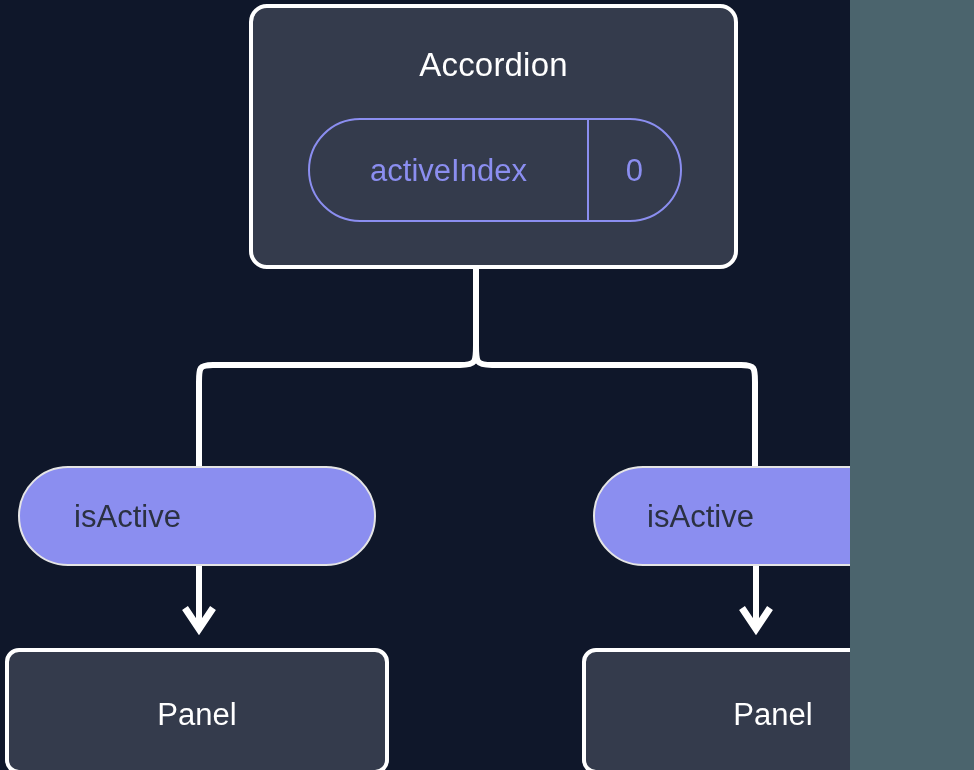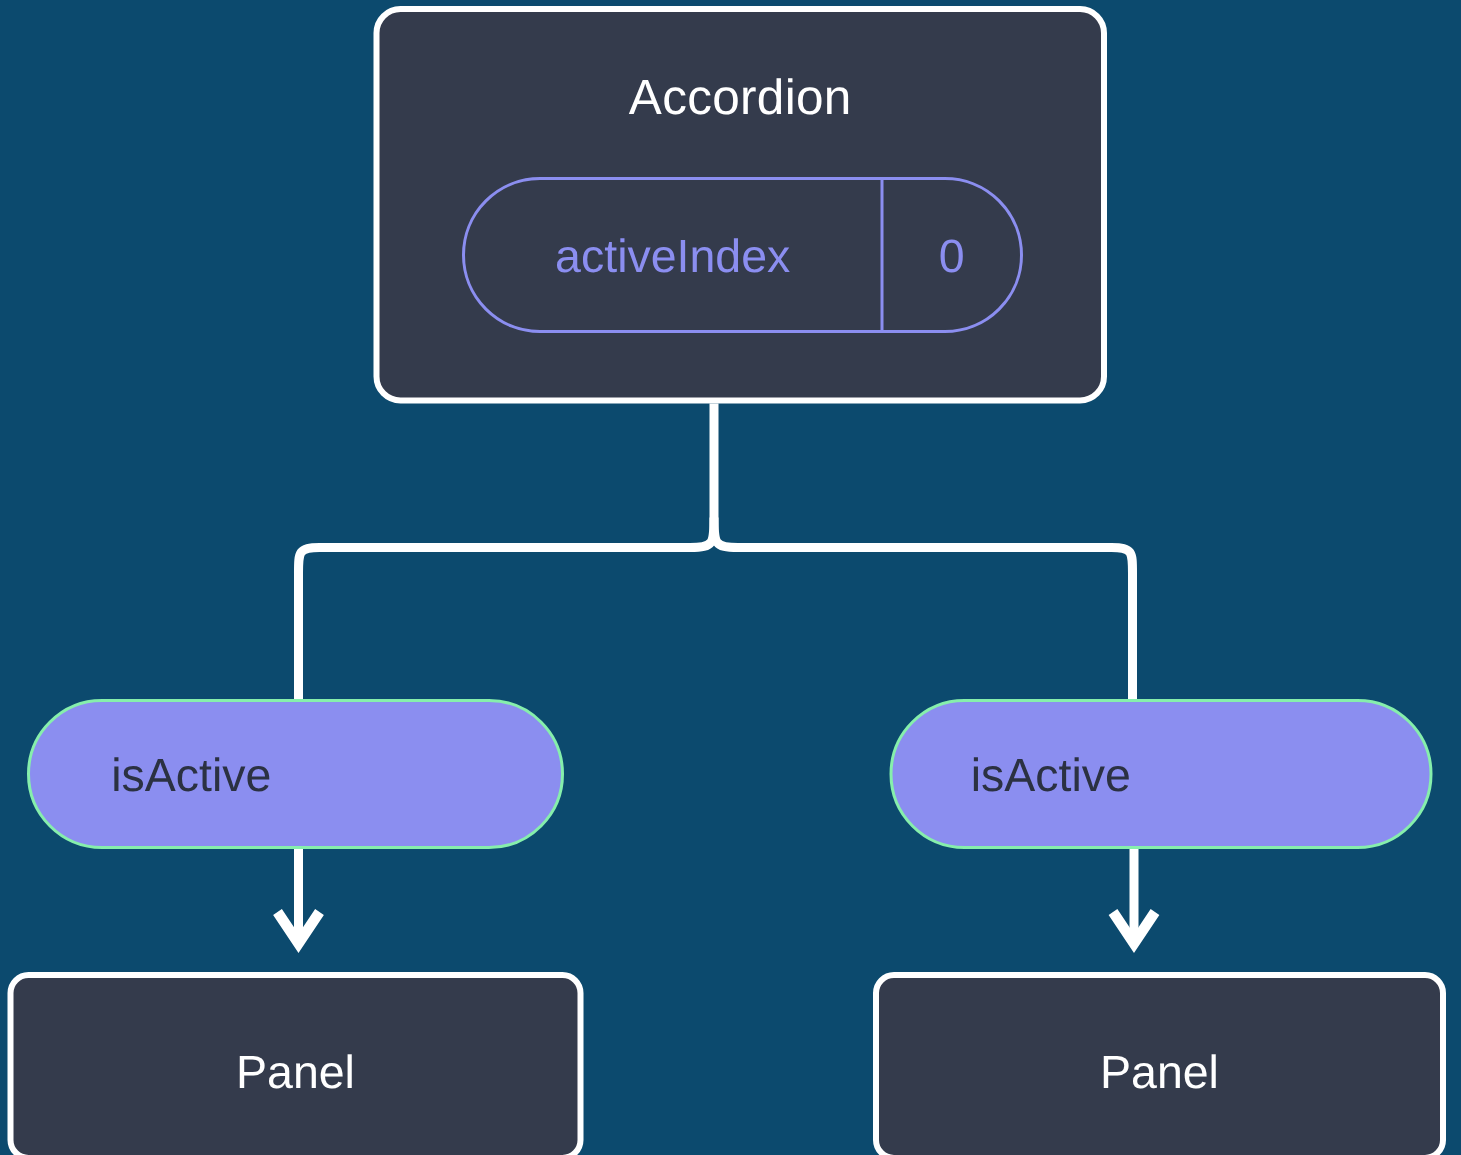--- a/index.html
+++ b/index.html
@@ -7,23 +7,23 @@
     margin: 0;
     padding: 0;
   }
   body {
     background: #4b646d;
     font-family: "Liberation Sans", sans-serif;
     -webkit-font-smoothing: antialiased;
   }
   #stage {
     position: relative;
-    width: 974px;
+    width: 850px;
     height: 770px;
-    background: #0c4a6e;
+    background: #0f172a;
     overflow: hidden;
   }
 
   
   #connectors {
     position: absolute;
     left: 0;
     top: 0;
     width: 974px;
     height: 770px;
@@ -89,21 +89,21 @@
   .pill.outline .pill-val {
     color: #8b8ef0;
   }
   .pill.outline .pill-val {
     border-left: 2px solid #8b8ef0;
   }
 
   
   .pill.filled {
     background: #8b8ef0;
-    border: 2px solid #86efac;
+    border: 2px solid #e5e5e5;
   }
   .pill.filled .pill-key,
   .pill.filled .pill-val {
     color: #2b3142;
   }
   .pill.filled .pill-val {
     border-left: 2px solid #343b4c;
   }
 
   #root-pill {

